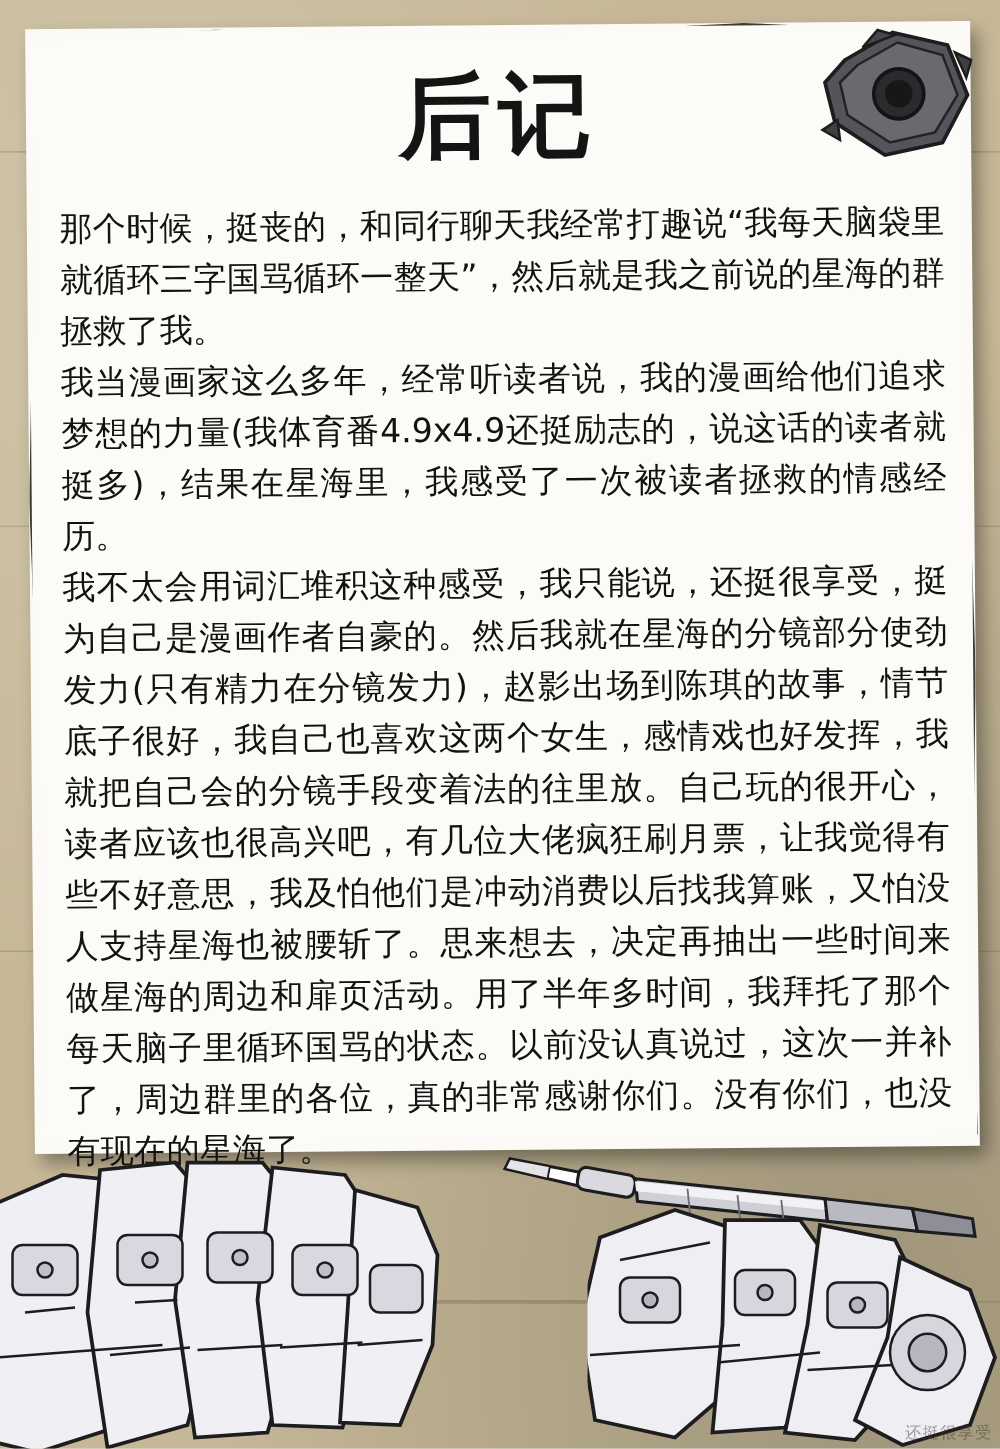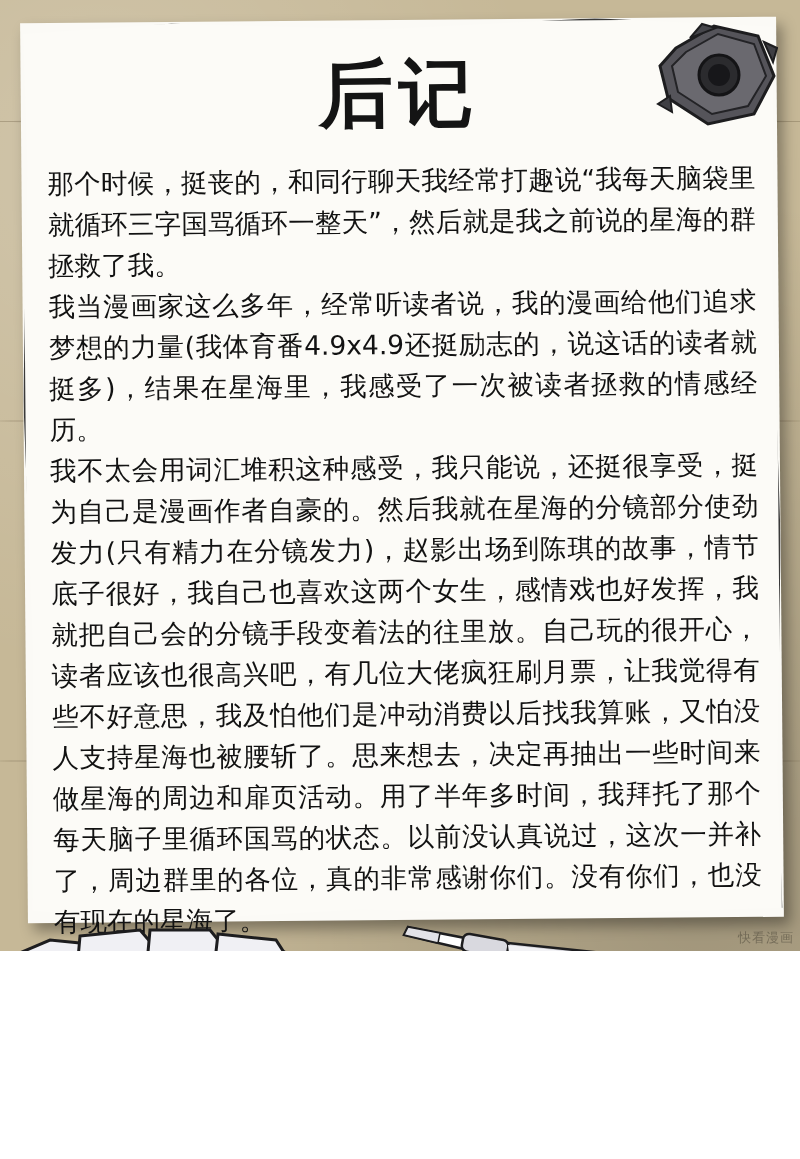--- a/index.html
+++ b/index.html
@@ -9,21 +9,21 @@
   }
   body {
     width: 800px;
     height: 1159px;
     overflow: hidden;
     font-family: "Liberation Sans", sans-serif;
   }
   .page {
     position: relative;
     width: 800px;
-    height: 951px;
+    height: 1159px;
     background: #c9bfa8;
     overflow: hidden;
   }
   
   .desk {
     position: absolute;
     inset: 0;
     background:
       repeating-linear-gradient(92deg,
         rgba(120,104,78,0.22) 0px,
@@ -273,15 +273,15 @@
       </g>
       <g fill="none" stroke="#1d1d1f" stroke-width="2">
         <path d="M2,134 L122,126"></path>
         <path d="M104,140 L186,132"></path>
         <path d="M176,146 L244,142"></path>
         <path d="M26,58 L98,44"></path>
       </g>
     </svg>
   </div>
 
-  <div class="watermark">快看漫画</div>
+  <div class="watermark">还挺很享受</div>
 
 </div>
 
 </body></html>

